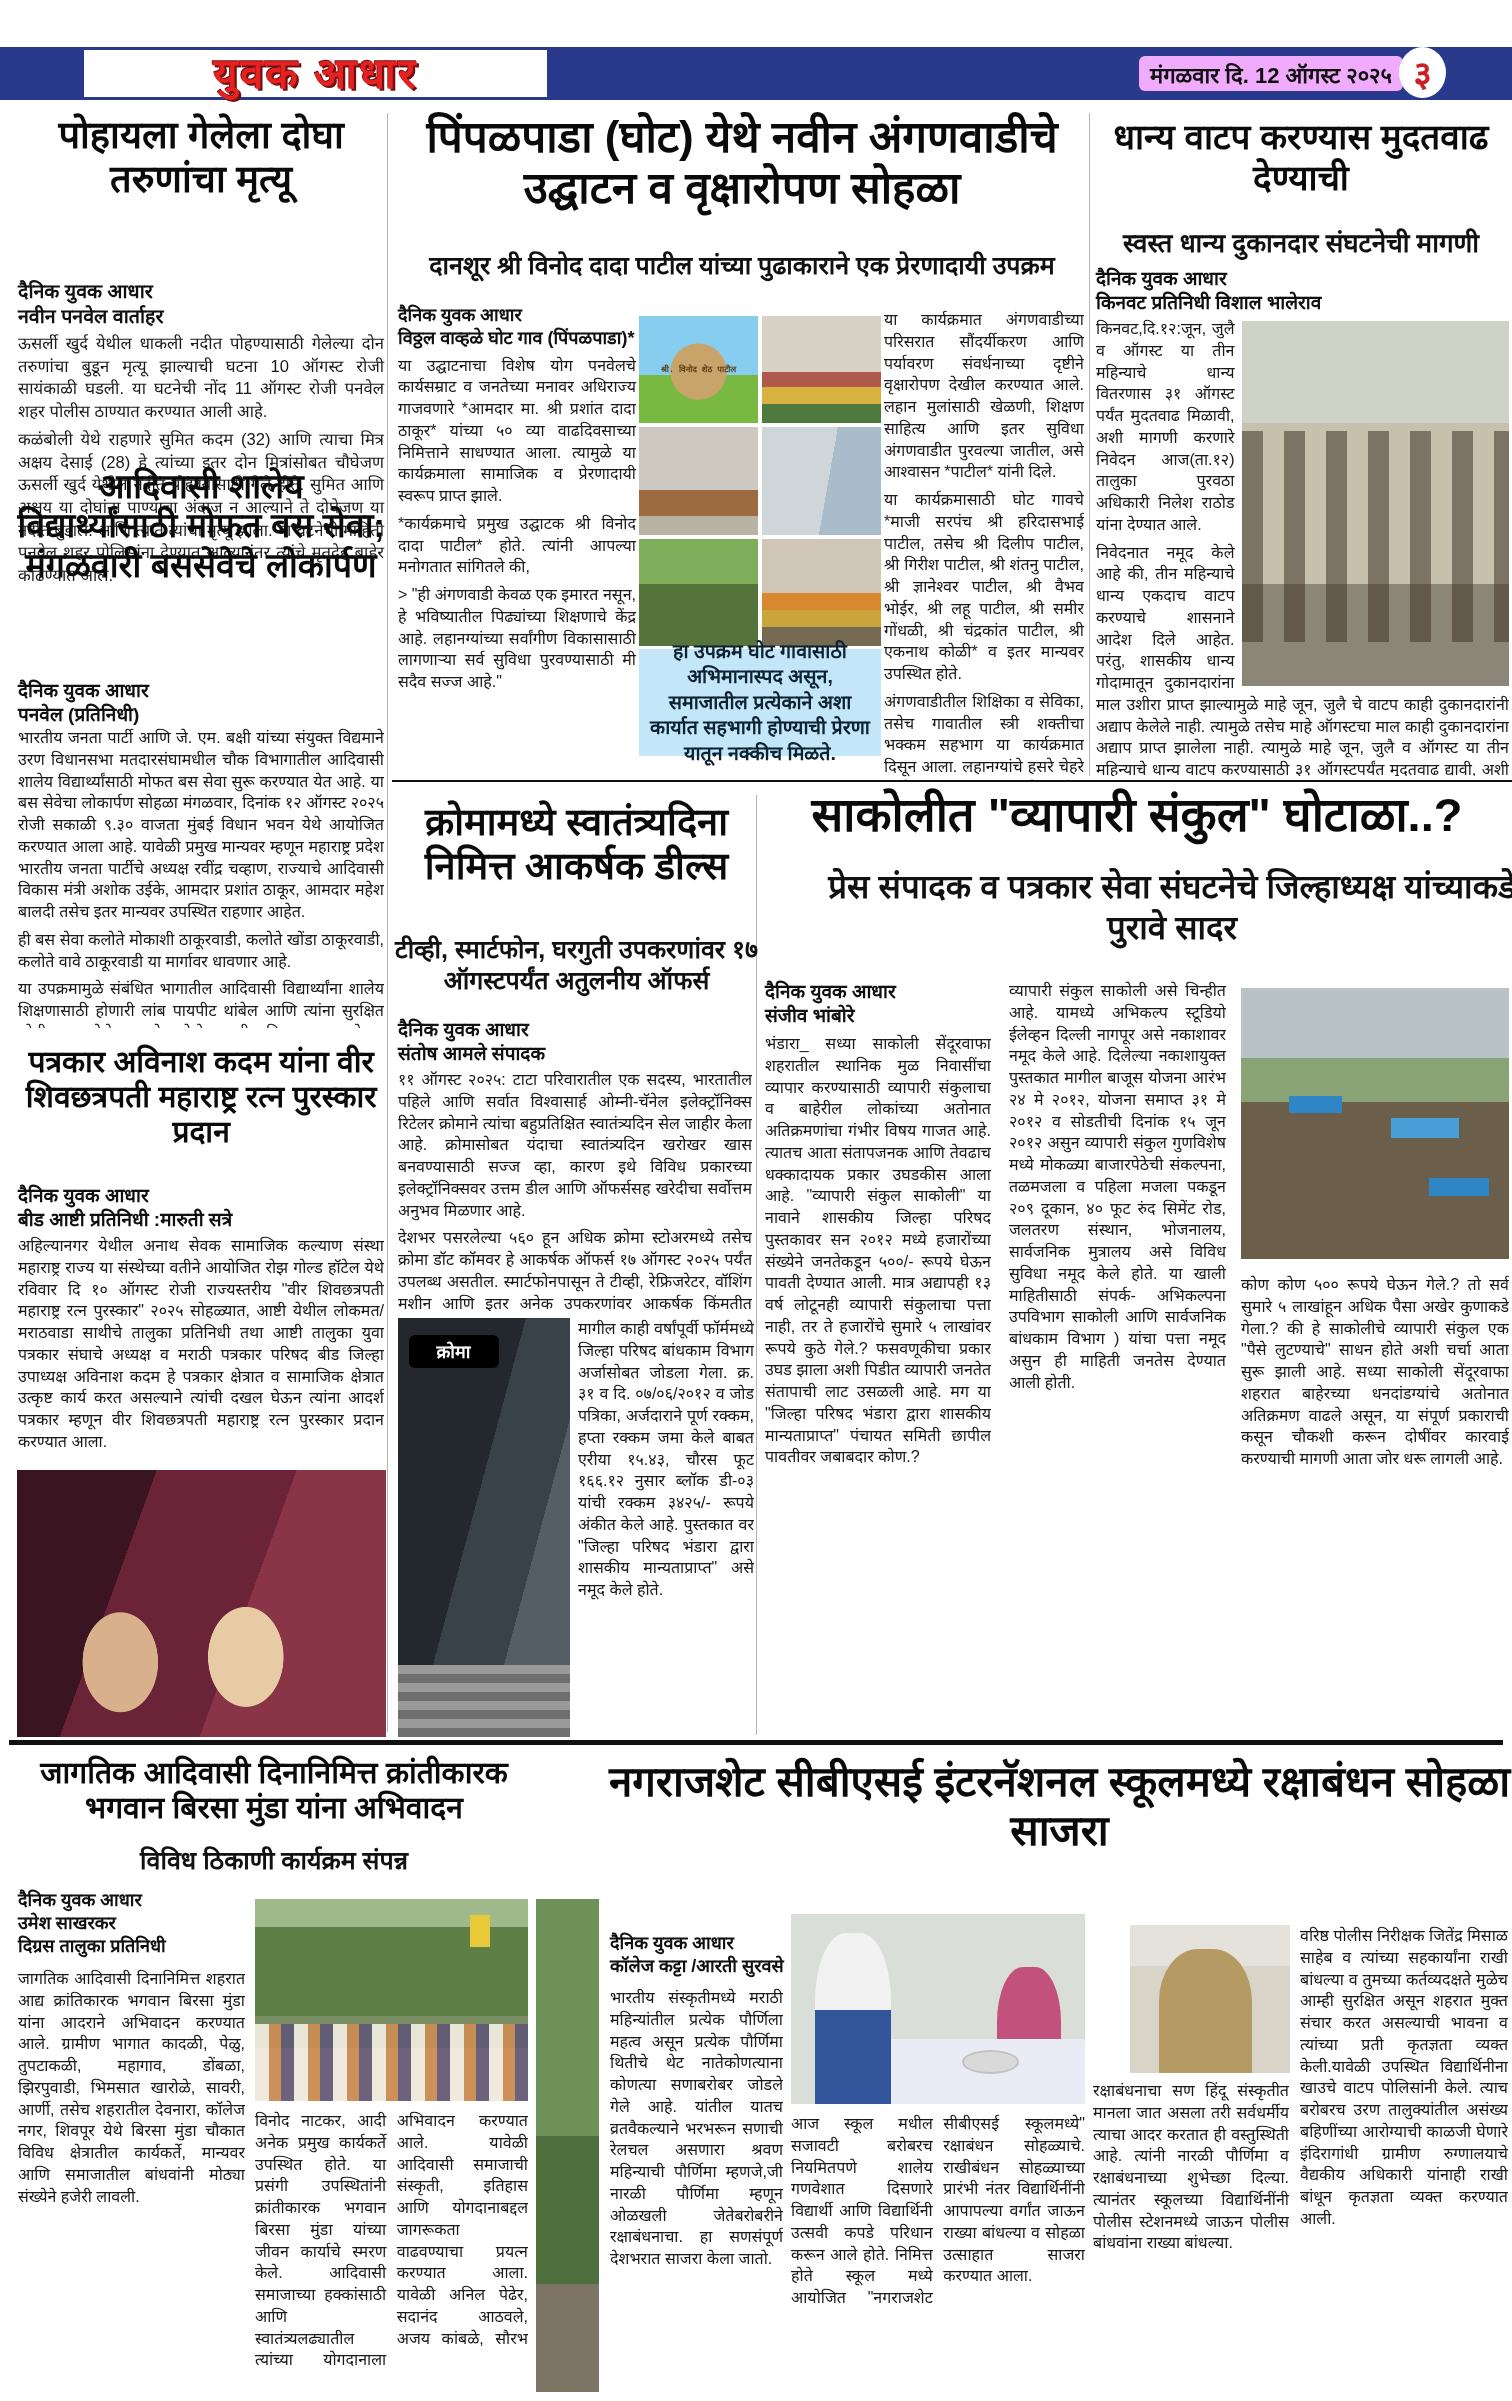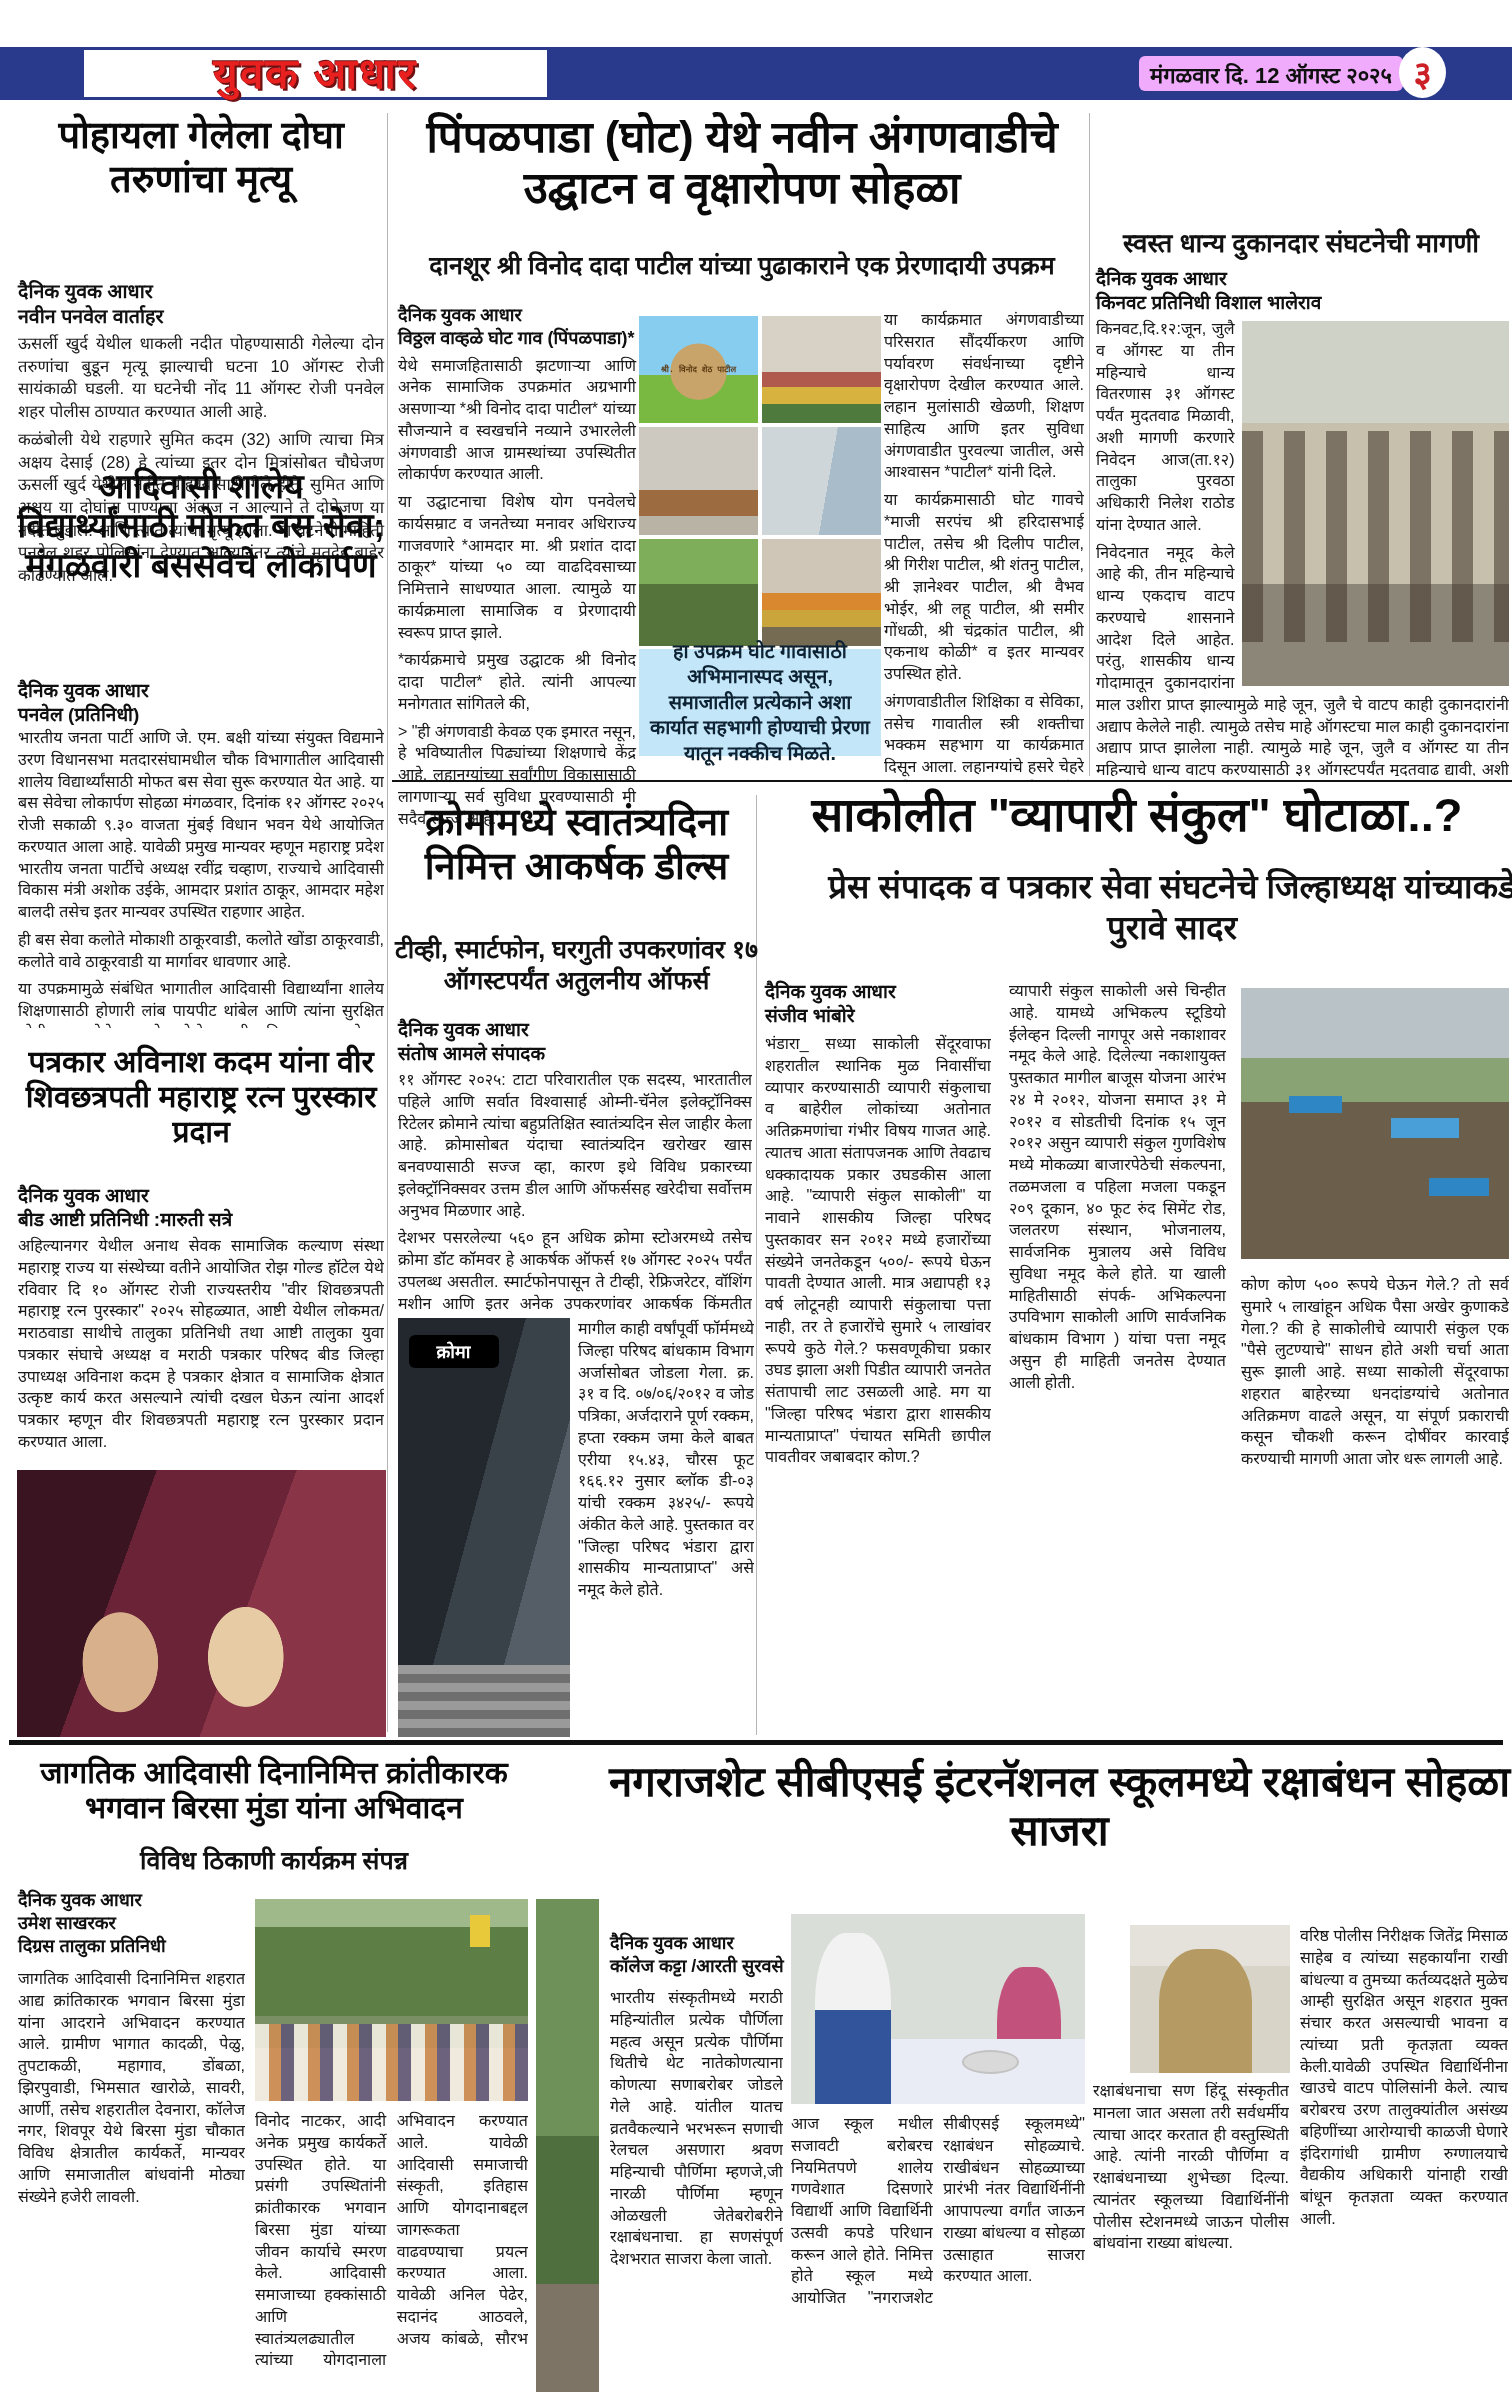--- a/index.html
+++ b/index.html
@@ -119,21 +119,20 @@
 
   <div class="abs hl" style="left:395px;top:111px;width:694px;font-size:44px;">पिंपळपाडा (घोट) येथे नवीन अंगणवाडीचे उद्घाटन व वृक्षारोपण सोहळा</div>
   <div class="abs sub" style="left:395px;top:250px;width:694px;font-size:25px;">दानशूर श्री विनोद दादा पाटील यांच्या पुढाकाराने एक प्रेरणादायी उपक्रम</div>
 
   <div class="abs" style="left:398px;top:304px;width:238px;">
     <div class="by" style="font-size:18px;">
       <div>दैनिक युवक आधार</div>
       <div>विठ्ठल वाव्हळे  घोट गाव (पिंपळपाडा)*</div>
     </div>
     <div class="bd" style="font-size:16px;margin-top:4.5px;">
-      <p>येथे समाजहितासाठी झटणाऱ्या आणि अनेक सामाजिक उपक्रमांत अग्रभागी असणाऱ्या *श्री विनोद दादा पाटील* यांच्या सौजन्याने व स्वखर्चाने नव्याने उभारलेली अंगणवाडी आज ग्रामस्थांच्या उपस्थितीत लोकार्पण करण्यात आली.</p>
       <p>या उद्घाटनाचा विशेष योग पनवेलचे कार्यसम्राट व जनतेच्या मनावर अधिराज्य गाजवणारे *आमदार मा. श्री प्रशांत दादा ठाकूर* यांच्या ५० व्या वाढदिवसाच्या निमित्ताने साधण्यात आला. त्यामुळे या कार्यक्रमाला सामाजिक व प्रेरणादायी स्वरूप प्राप्त झाले.</p>
       <p>*कार्यक्रमाचे प्रमुख उद्घाटक श्री विनोद दादा पाटील* होते. त्यांनी आपल्या मनोगतात सांगितले की,</p>
       <p>&gt; "ही अंगणवाडी केवळ एक इमारत नसून, हे भविष्यातील पिढ्यांच्या शिक्षणाचे केंद्र आहे. लहानग्यांच्या सर्वांगीण विकासासाठी लागणाऱ्या सर्व सुविधा पुरवण्यासाठी मी सदैव सज्ज आहे."</p>
     </div>
   </div>
 
   <div class="abs collage" style="left:639px;top:316px;width:242px;height:330px;">
     <div class="tile t1">
       <div class="poster-line">श्री. विनोद शेठ पाटील</div>
     </div>
@@ -145,20 +144,21 @@
   </div>
   <div class="abs caption" style="left:639px;top:649px;width:242px;height:107px;font-size:19.6px;">हा उपक्रम घोट गावासाठी अभिमानास्पद असून, समाजातील प्रत्येकाने अशा कार्यात सहभागी होण्याची प्रेरणा यातून नक्कीच मिळते.</div>
 
   <div class="abs bd" style="left:884px;top:309px;width:200px;height:471px;overflow:hidden;font-size:16px;">
     <p>या कार्यक्रमात अंगणवाडीच्या परिसरात सौंदर्यीकरण आणि पर्यावरण संवर्धनाच्या दृष्टीने वृक्षारोपण देखील करण्यात आले. लहान मुलांसाठी खेळणी, शिक्षण साहित्य आणि इतर सुविधा अंगणवाडीत पुरवल्या जातील, असे आश्वासन *पाटील* यांनी दिले.</p>
     <p>या कार्यक्रमासाठी घोट गावचे *माजी सरपंच श्री हरिदासभाई पाटील, तसेच श्री दिलीप पाटील, श्री गिरीश पाटील, श्री शंतनु पाटील, श्री ज्ञानेश्वर पाटील, श्री वैभव भोईर, श्री लहू पाटील, श्री समीर गोंधळी, श्री चंद्रकांत पाटील, श्री एकनाथ कोळी* व इतर मान्यवर उपस्थित होते.</p>
     <p>अंगणवाडीतील शिक्षिका व सेविका, तसेच गावातील स्त्री शक्तीचा भक्कम सहभाग या कार्यक्रमात दिसून आला. लहानग्यांचे हसरे चेहरे आणि पालकांच्या डोळ्यांतील समाधान कार्यक्रमाच्या यशस्वीतेचे उत्तम प्रतीक ठरले.</p>
 
   </div>
 
+  <div class="abs hl" style="left:1093px;top:117px;width:416px;font-size:35px;">धान्य वाटप करण्यास मुदतवाढ देण्याची</div>
   <div class="abs sub" style="left:1093px;top:227px;width:416px;font-size:26px;">स्वस्त धान्य दुकानदार संघटनेची मागणी</div>
   <div class="abs by" style="left:1096px;top:267px;width:407px;font-size:19px;">
     <div>दैनिक युवक आधार</div>
     <div>किनवट प्रतिनिधी विशाल भालेराव</div>
   </div>
   <div class="abs bd" style="left:1096px;top:318px;width:413px;height:458px;overflow:hidden;font-size:16px;">
     <div class="grain-ph" style="float:right;position:relative;width:267px;height:365px;margin:3px 0 6px 7.5px;">
       <div class="grain-people"></div>
     </div>
     <p>किनवट,दि.१२:जून, जुलै व ऑगस्ट या तीन महिन्याचे धान्य वितरणास ३१ ऑगस्ट पर्यंत मुदतवाढ मिळावी, अशी मागणी करणारे निवेदन आज(ता.१२) तालुका पुरवठा अधिकारी निलेश राठोड यांना देण्यात आले.</p>

